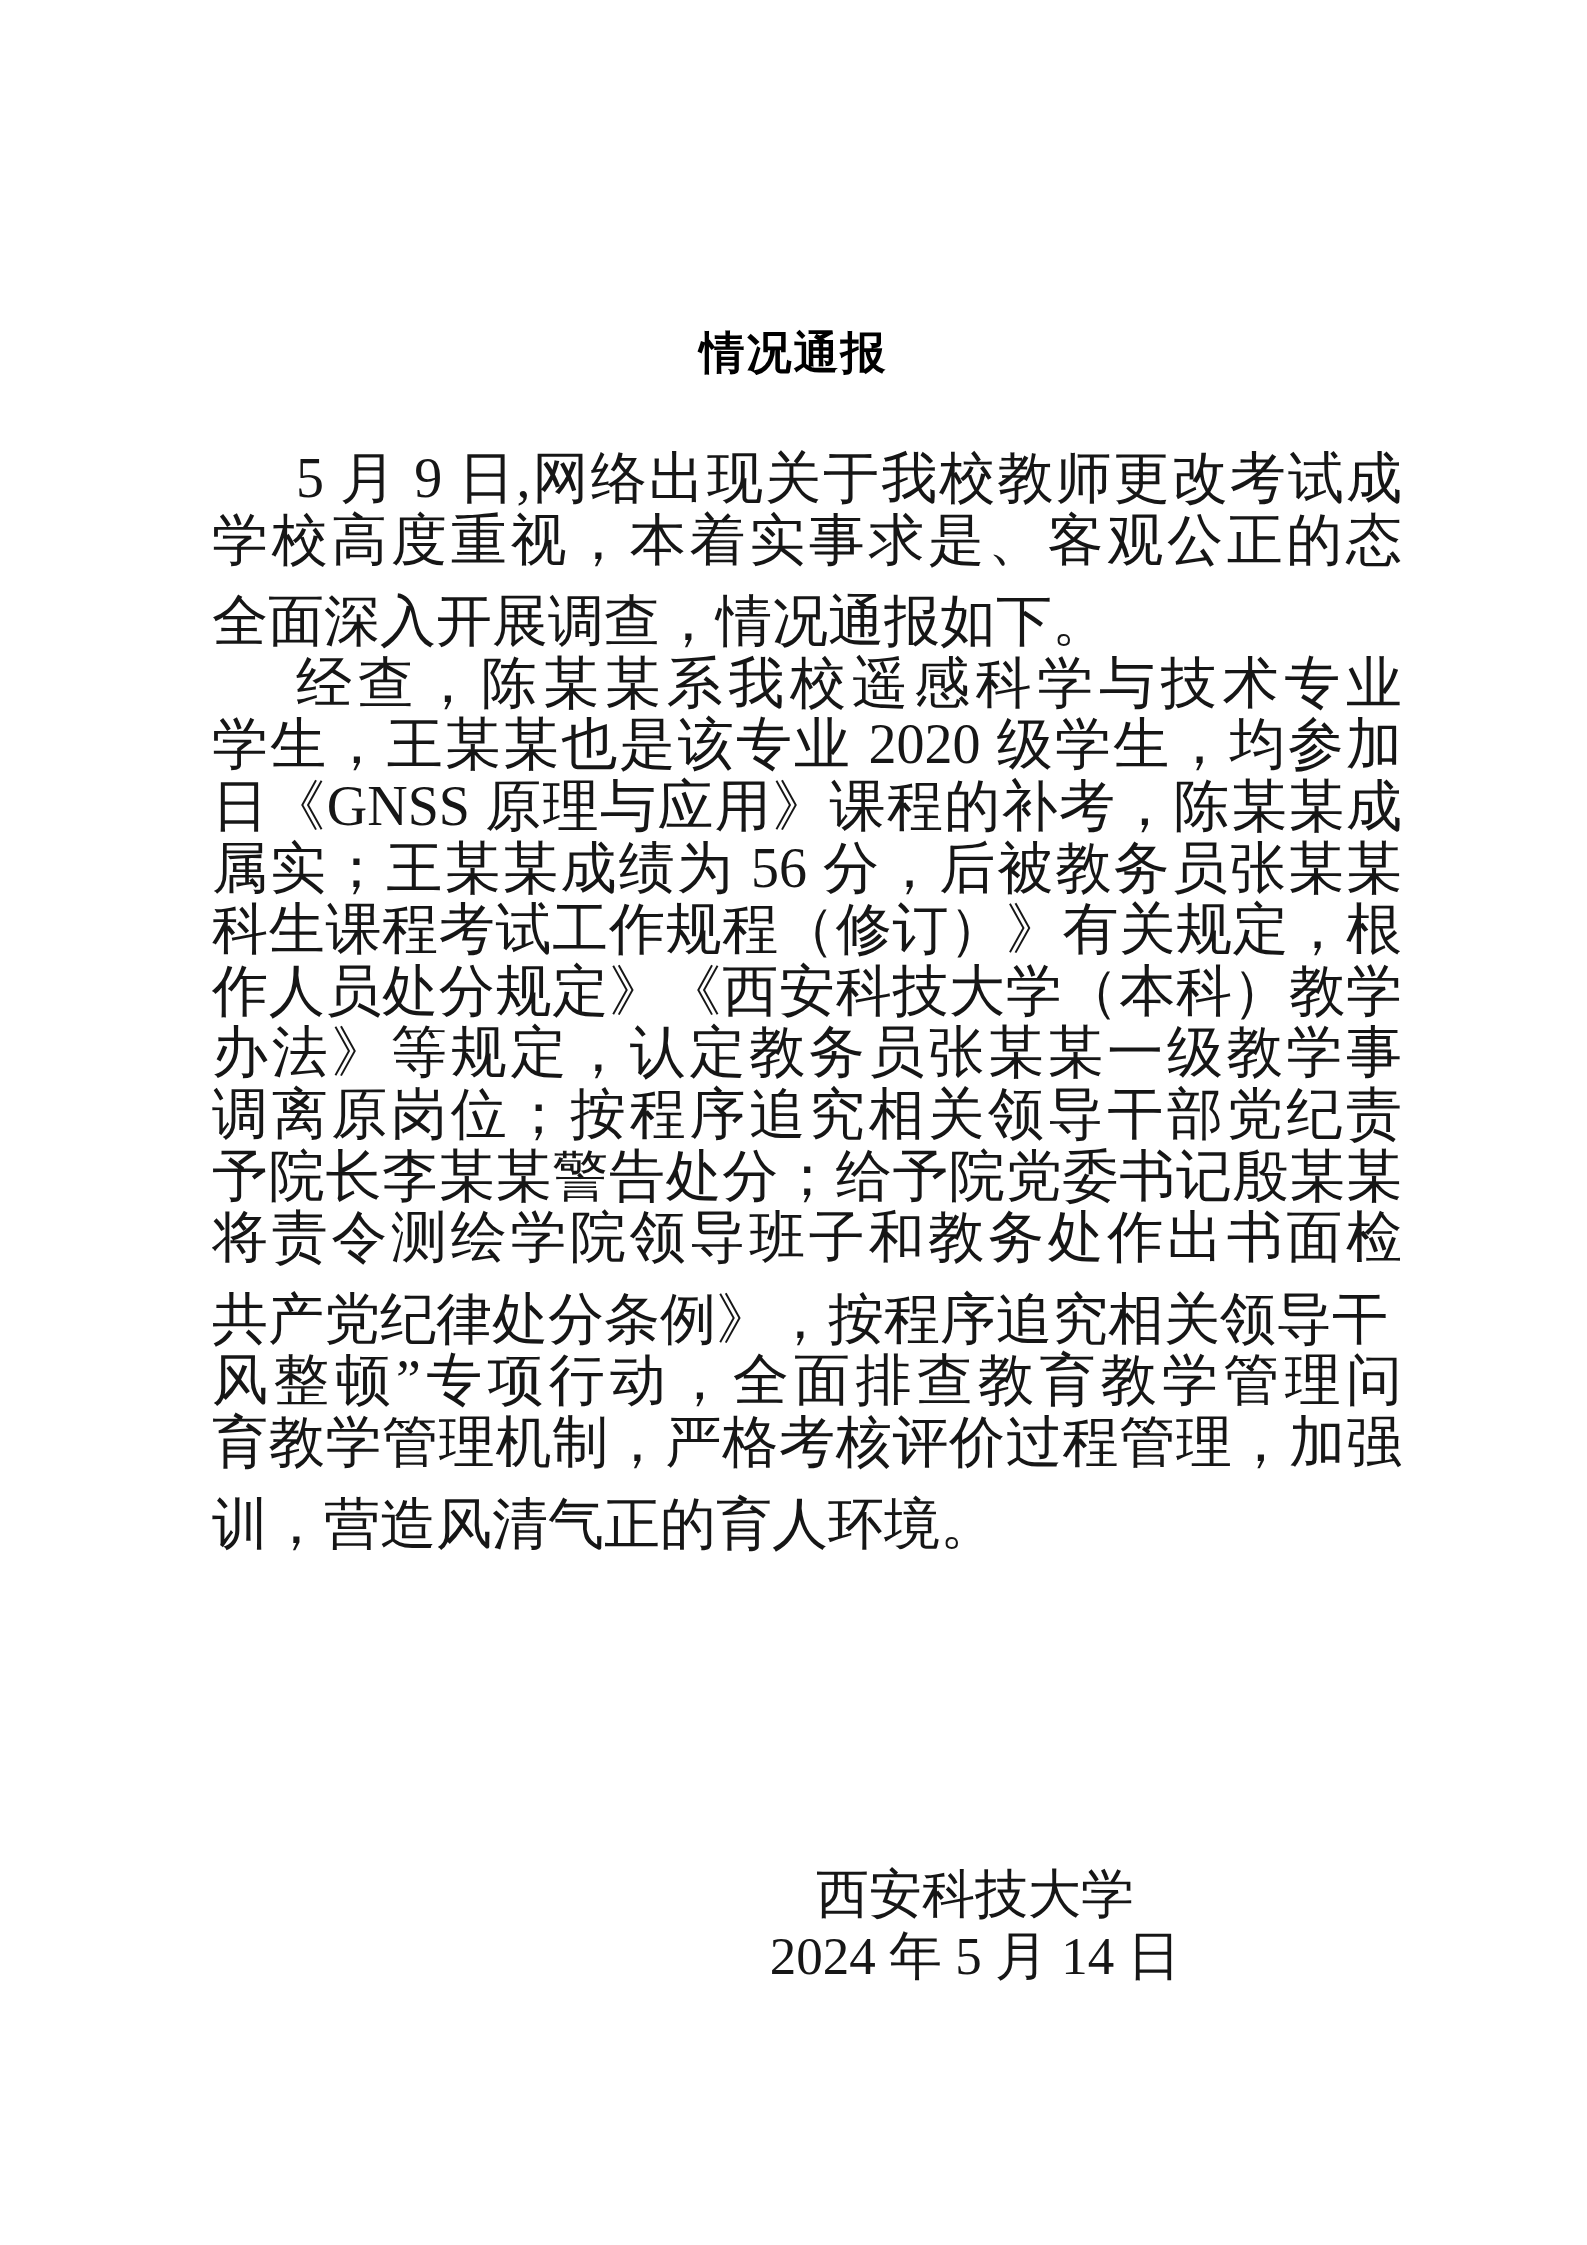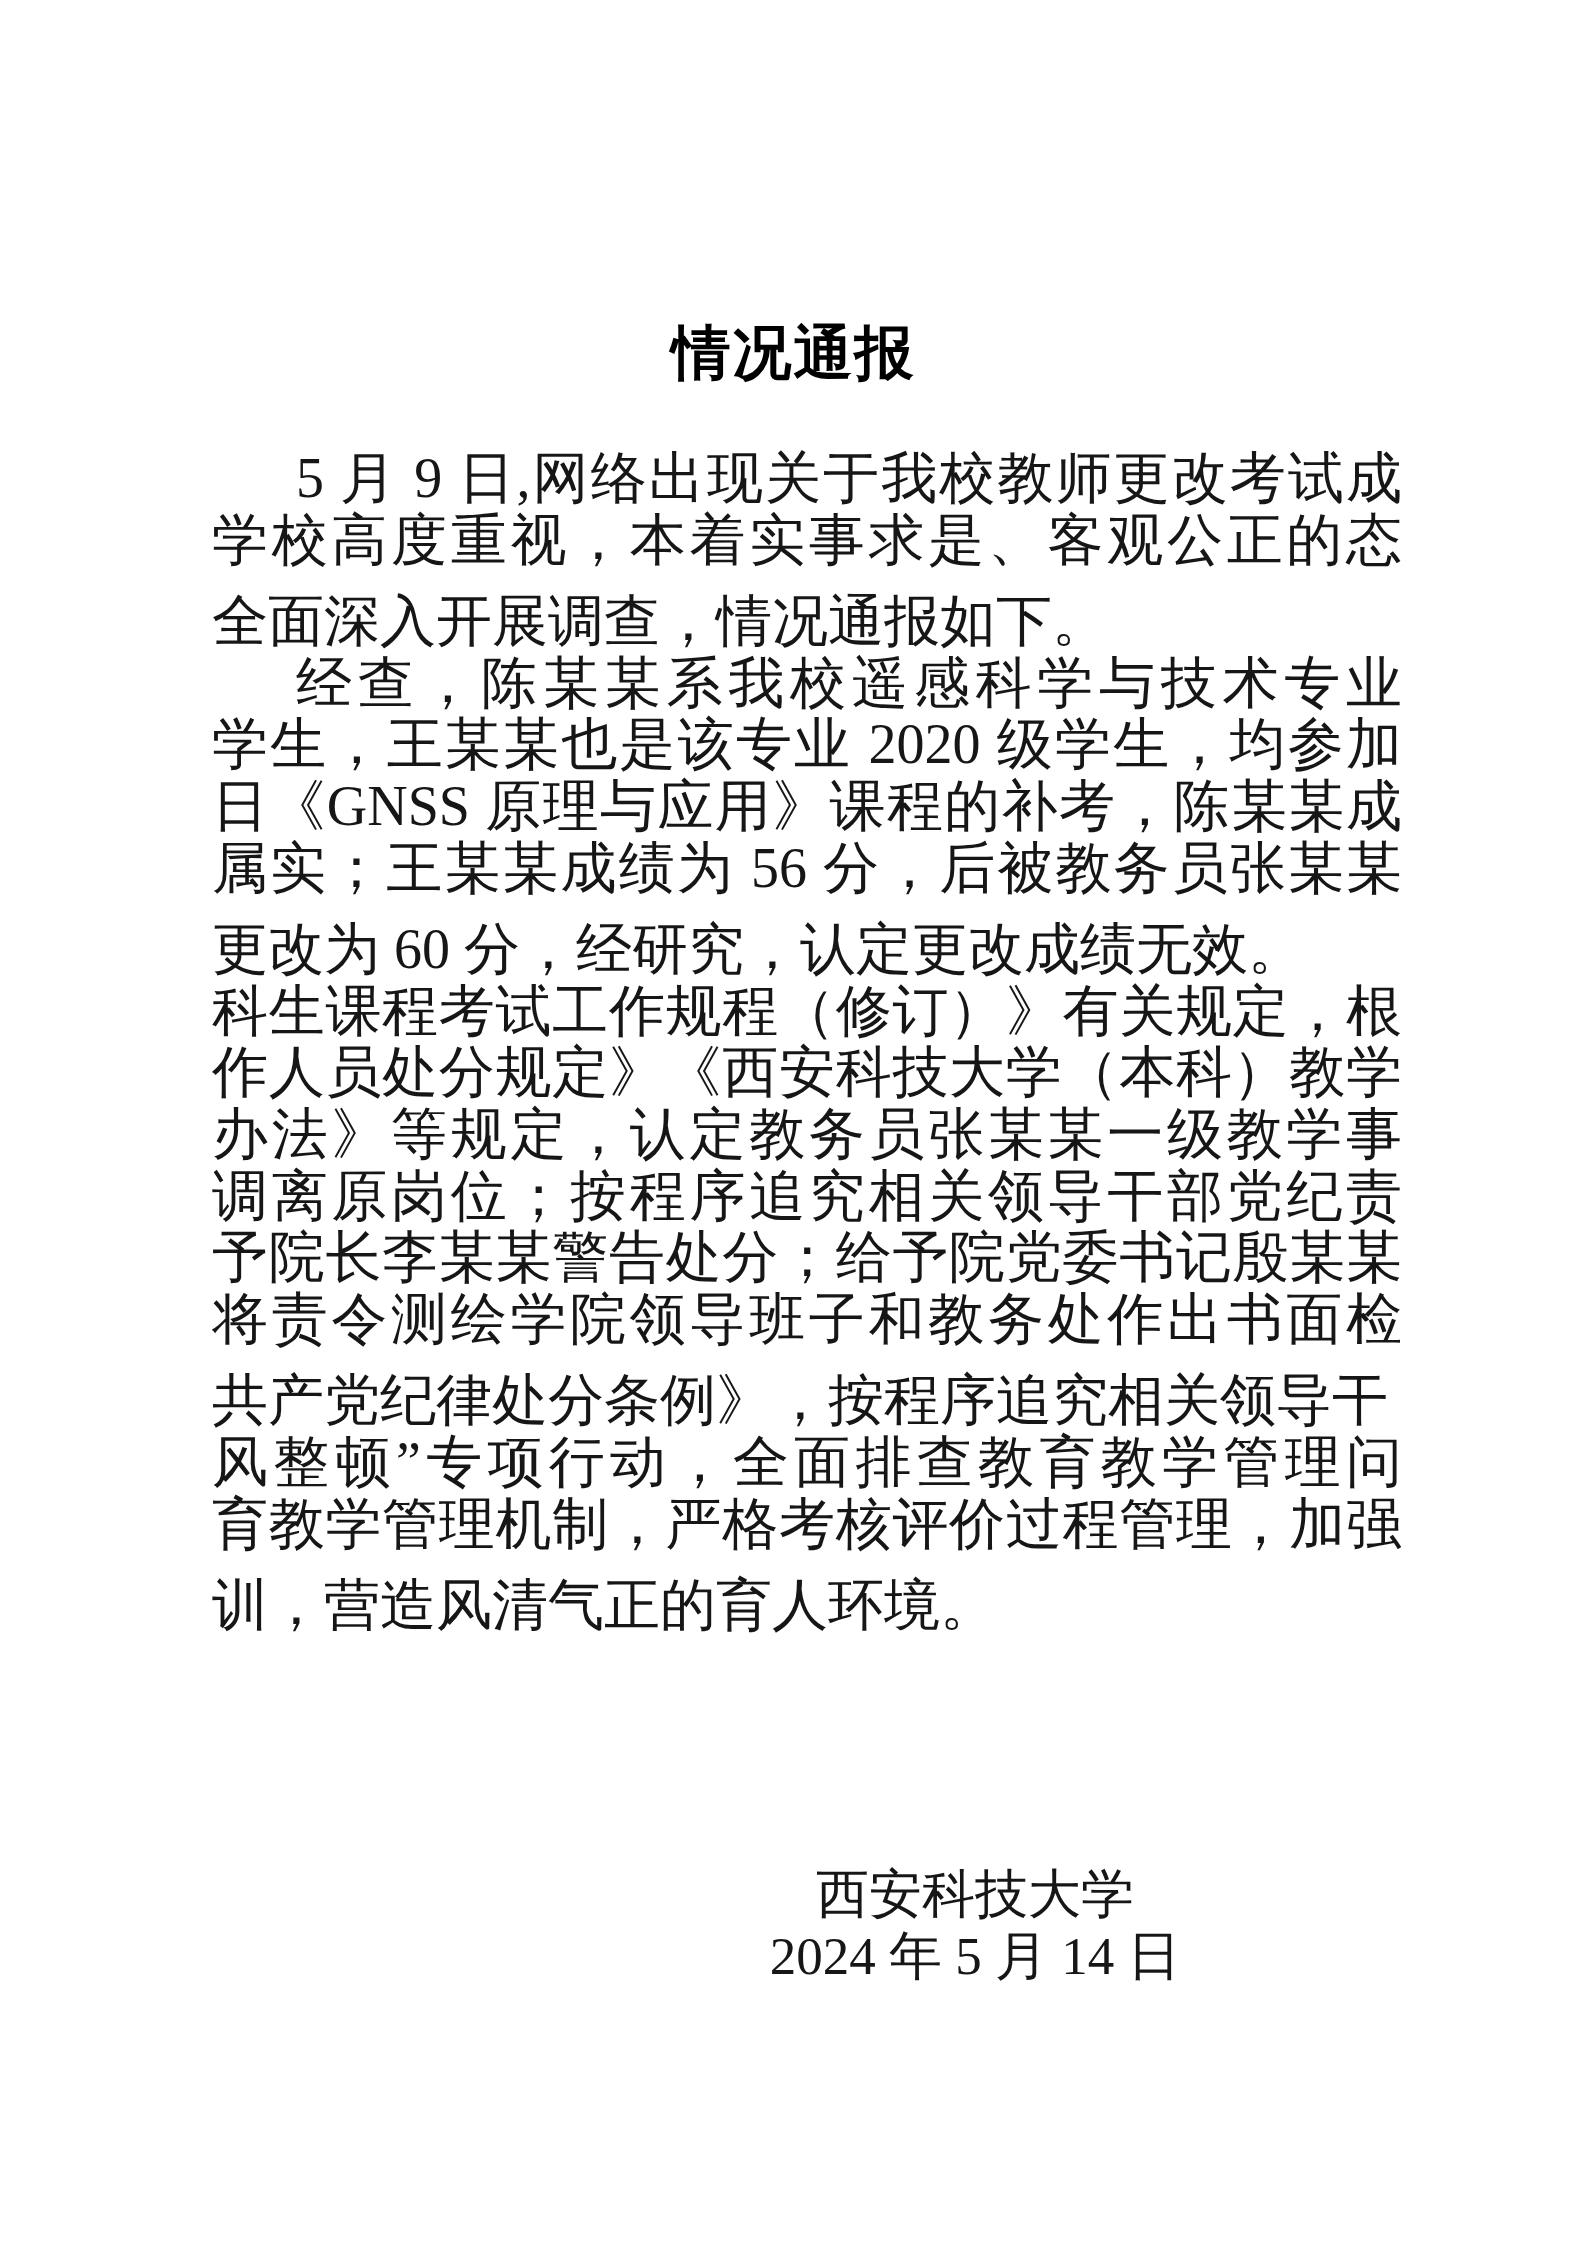--- a/index.html
+++ b/index.html
@@ -15,21 +15,21 @@
     overflow: hidden;
     font-family: "Liberation Serif", "DejaVu Serif", serif;
     color: #161616;
   }
   .title {
     position: absolute;
     top: 318px;
     left: 0;
     width: 100%;
     margin: 0;
-    font-size: 59px;
+    font-size: 45px;
     line-height: 70px;
     font-weight: 900;
     letter-spacing: 2px;
     text-align: center;
     color: #000000;
     font-family: "Liberation Serif", "DejaVu Serif", serif;
   }
   .body-text {
     position: absolute;
     top: 448px;
@@ -77,21 +77,20 @@
 
   <div class="body-text">
     <p class="line indent">5 月 9 日,网络出现关于我校教师更改考试成绩有关信息后，</p>
     <p class="line">学校高度重视，本着实事求是、客观公正的态度，成立工作专班，</p>
     <p class="line para-end">全面深入开展调查，情况通报如下。</p>
 
     <p class="line indent">经查，陈某某系我校遥感科学与技术专业 2021 级本硕连读</p>
     <p class="line">学生，王某某也是该专业 2020 级学生，均参加了 2024 年 4 月 8</p>
     <p class="line">日《GNSS 原理与应用》课程的补考，陈某某成绩为 89 分，成绩</p>
     <p class="line">属实；王某某成绩为 56 分，后被教务员张某某和课程组长陈某</p>
-    <p class="line para-end">更改为 60 分，经研究，认定更改成绩无效。</p>
 
     <p class="line">科生课程考试工作规程（修订）》有关规定，根据《事业单位工</p>
     <p class="line">作人员处分规定》《西安科技大学（本科）教学事故认定和处理</p>
     <p class="line">办法》等规定，认定教务员张某某一级教学事故，给予记过处分，</p>
     <p class="line">调离原岗位；按程序追究相关领导干部党纪责任，免去课程组长职</p>
     <p class="line">予院长李某某警告处分；给予院党委书记殷某某记过处分。学校</p>
     <p class="line">将责令测绘学院领导班子和教务处作出书面检查，并根据《中国</p>
     <p class="line para-end">共产党纪律处分条例》，按程序追究相关领导干部党纪责任。</p>
 
     <p class="line">风整顿”专项行动，全面排查教育教学管理问题，进一步健全教</p>

